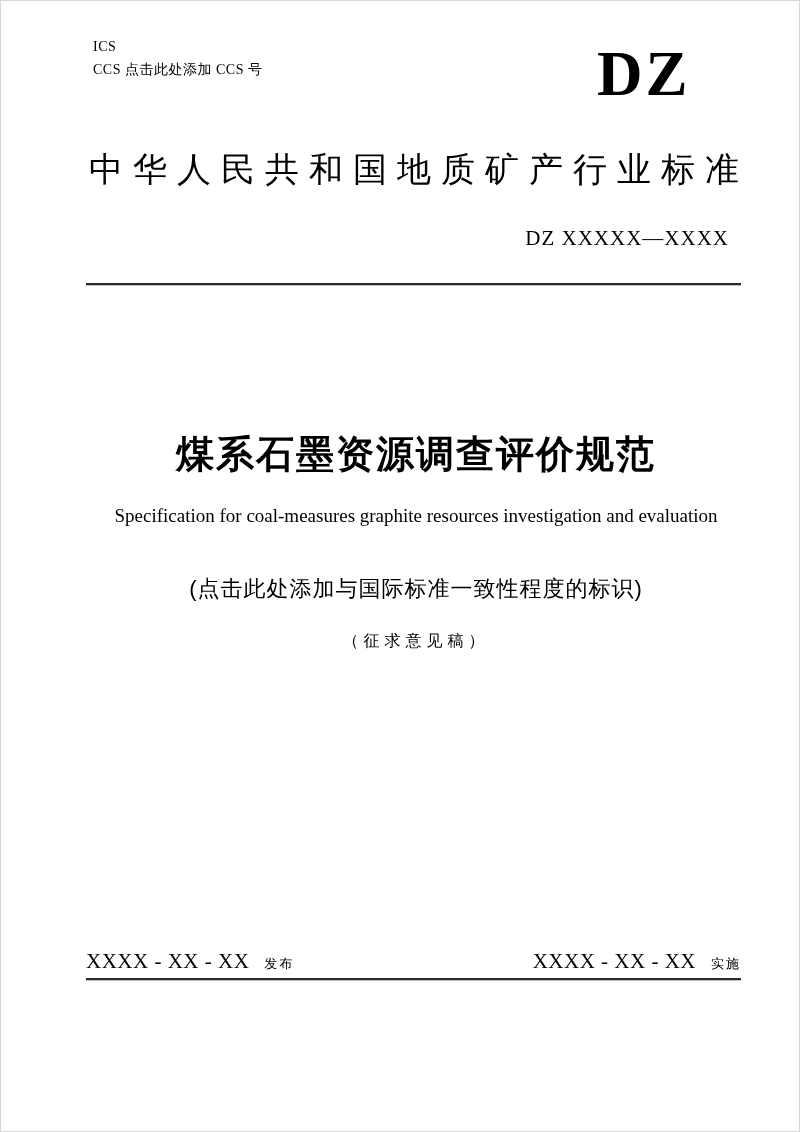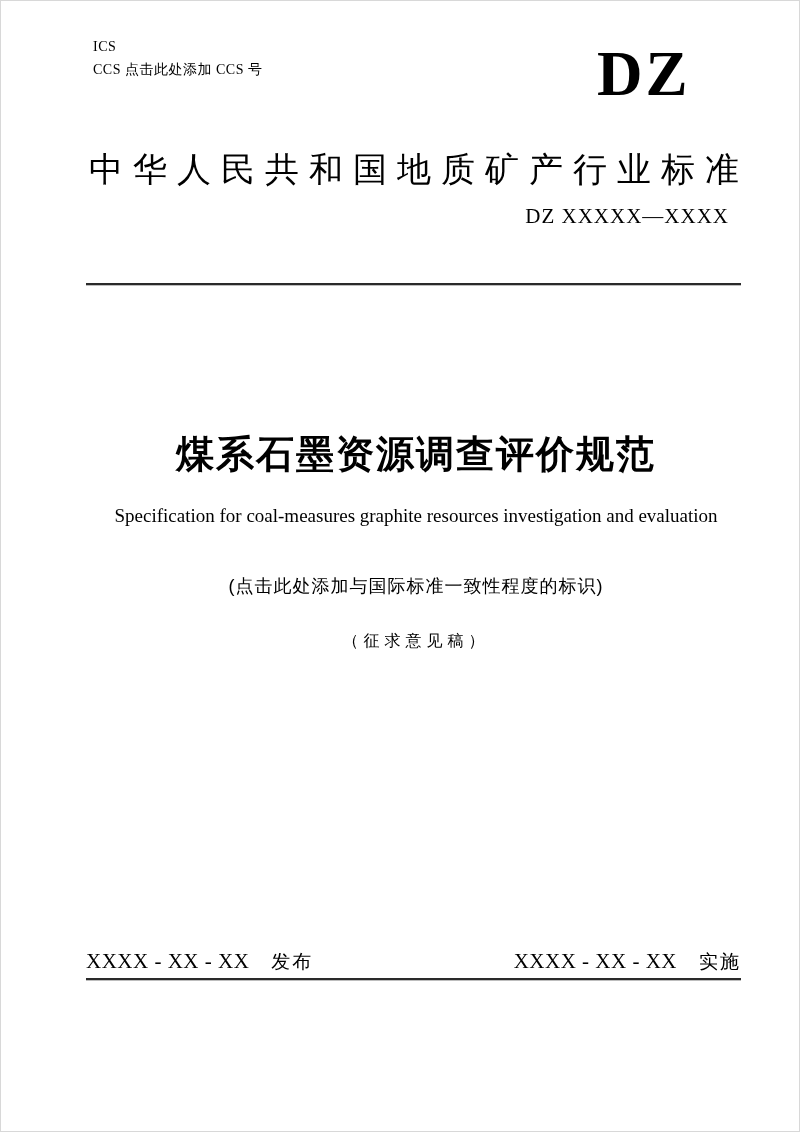--- a/index.html
+++ b/index.html
@@ -45,21 +45,21 @@
     font-size: 34px;
     font-weight: 500;
     line-height: 44px;
     text-align: justify;
     text-align-last: justify;
     white-space: nowrap;
   }
 
   .std-number {
     position: absolute;
-    right: 70px; top: 203px;
+    right: 70px; top: 225px;
     font-size: 21px;
     letter-spacing: 1px;
     white-space: nowrap;
   }
 
   .rule {
     position: absolute;
     left: 85px;
     width: 655px;
     height: 0;
@@ -81,42 +81,42 @@
     font-size: 38px;
     font-weight: 700;
     letter-spacing: 2px;
   }
   .title-en {
     top: 504px;
     font-size: 19px;
   }
   .consistency-note {
     top: 573px;
-    font-size: 18px;
+    font-size: 22px;
     font-weight: 500;
     letter-spacing: 1px;
   }
   .draft-status {
     top: 630px;
     font-size: 16px;
     letter-spacing: 5px;
   }
 
   
   .dates-row {
     position: absolute;
     left: 85px; top: 948px;
     width: 655px;
     display: flex;
     justify-content: space-between;
     align-items: baseline;
   }
   .date-group { white-space: nowrap; }
   .date-val { font-size: 21px; letter-spacing: 0.5px; text-align: right; }
-  .date-label { font-size: 19px; margin-left: 18px; letter-spacing: 2px; }
+  .date-label { font-size: 13px; margin-left: 11px; letter-spacing: 2px; }
 
   .issuer-row {
     position: absolute;
     left: 85px; top: 1030px;
     width: 660px;
     text-align: center;
     font-size: 21px;
     font-weight: 500;
     letter-spacing: 1px;
     white-space: nowrap;

